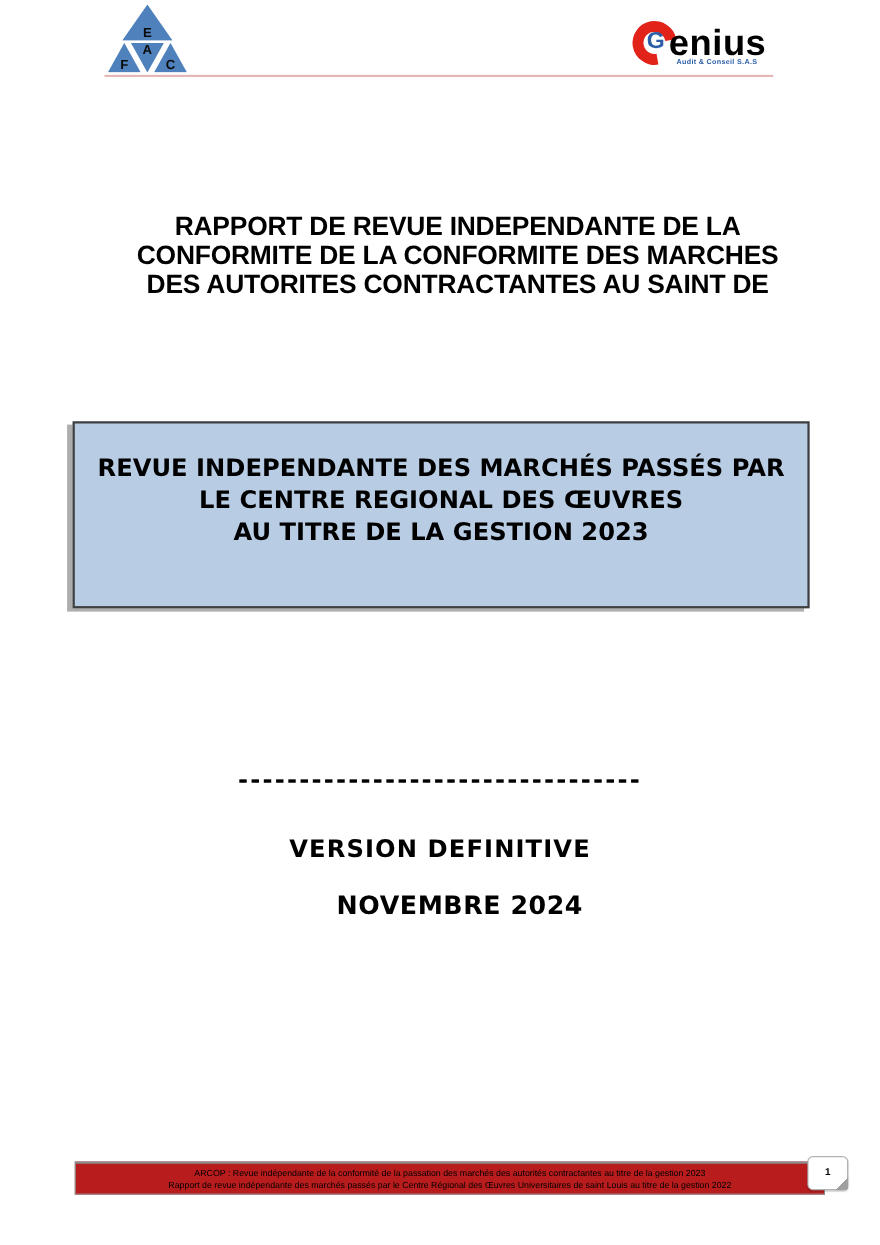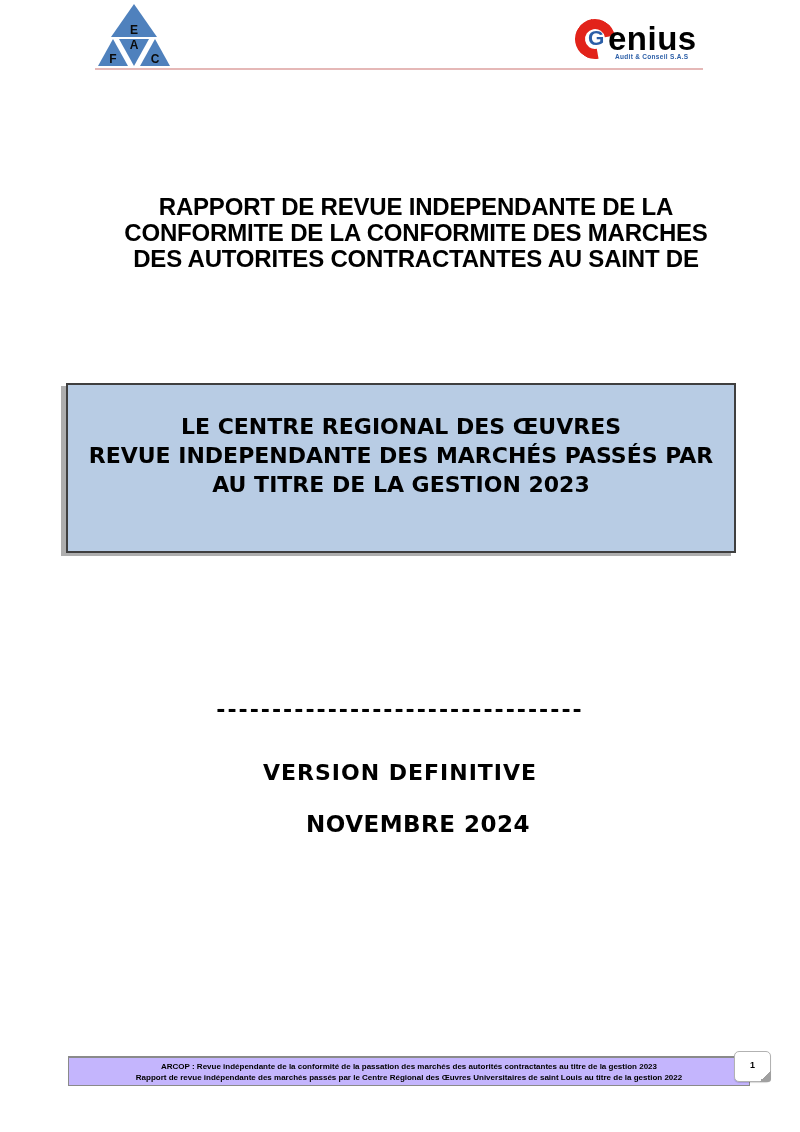--- a/index.html
+++ b/index.html
@@ -61,22 +61,22 @@
     font-family:"DejaVu Sans",sans-serif;font-weight:bold;font-size:22px;letter-spacing:1px;
   }
   .date-label{
     position:absolute;left:18px;top:811px;width:100%;text-align:center;
     font-family:"DejaVu Sans",sans-serif;font-weight:bold;font-size:23px;letter-spacing:0.5px;
   }
 
   
   .footer-bar{
     position:absolute;left:68px;top:1056px;width:682px;height:30px;box-sizing:border-box;
-    background:#c4b5fd;border:1px solid #8a8a8a;border-top:2px solid #8a8a8a;
-    text-align:center;font-size:8px;font-weight:bold;line-height:10.5px;padding-top:4px;
+    background:#b91c1c;border:1px solid #8a8a8a;border-top:2px solid #8a8a8a;
+    text-align:center;font-size:8px;font-weight:normal;line-height:10.5px;padding-top:4px;
   }
   .page-num-box{
     position:absolute;left:734px;top:1051px;width:37px;height:31px;box-sizing:border-box;
     background:#ffffff;border:1px solid #b2b2b2;border-radius:5px;
     box-shadow:0 1px 1px rgba(0,0,0,0.15);
   }
   .page-num{position:absolute;left:0;top:8px;width:100%;text-align:center;font-size:9px;font-weight:bold;}
   .page-fold{
     position:absolute;right:-1px;bottom:-1px;width:12px;height:12px;
     background:linear-gradient(315deg,#a0a0a0 50%,rgba(255,255,255,0) 50%);
@@ -112,22 +112,22 @@
 
   <div class="header-rule"></div>
 
   <div class="main-title">
     <div>RAPPORT DE REVUE INDEPENDANTE DE LA</div>
     <div>CONFORMITE DE LA CONFORMITE DES MARCHES</div>
     <div>DES AUTORITES CONTRACTANTES AU SAINT DE</div>
   </div>
 
   <div class="highlight-box">
+    <div>REVUE INDEPENDANTE DES MARCHÉS PASSÉS PAR</div>
     <div>LE CENTRE REGIONAL DES ŒUVRES</div>
-    <div>REVUE INDEPENDANTE DES MARCHÉS PASSÉS PAR</div>
     <div>AU TITRE DE LA GESTION 2023</div>
   </div>
 
   <div class="separator-line">---------------------------------</div>
   <div class="version-label">VERSION DEFINITIVE</div>
   <div class="date-label">NOVEMBRE 2024</div>
 
   <div class="footer-bar">
     <div>ARCOP : Revue indépendante de la conformité de la passation des marchés des autorités contractantes au titre de la gestion 2023</div>
     <div>Rapport de revue indépendante des marchés passés par le Centre Régional des Œuvres Universitaires de saint Louis au titre de la gestion 2022</div>

